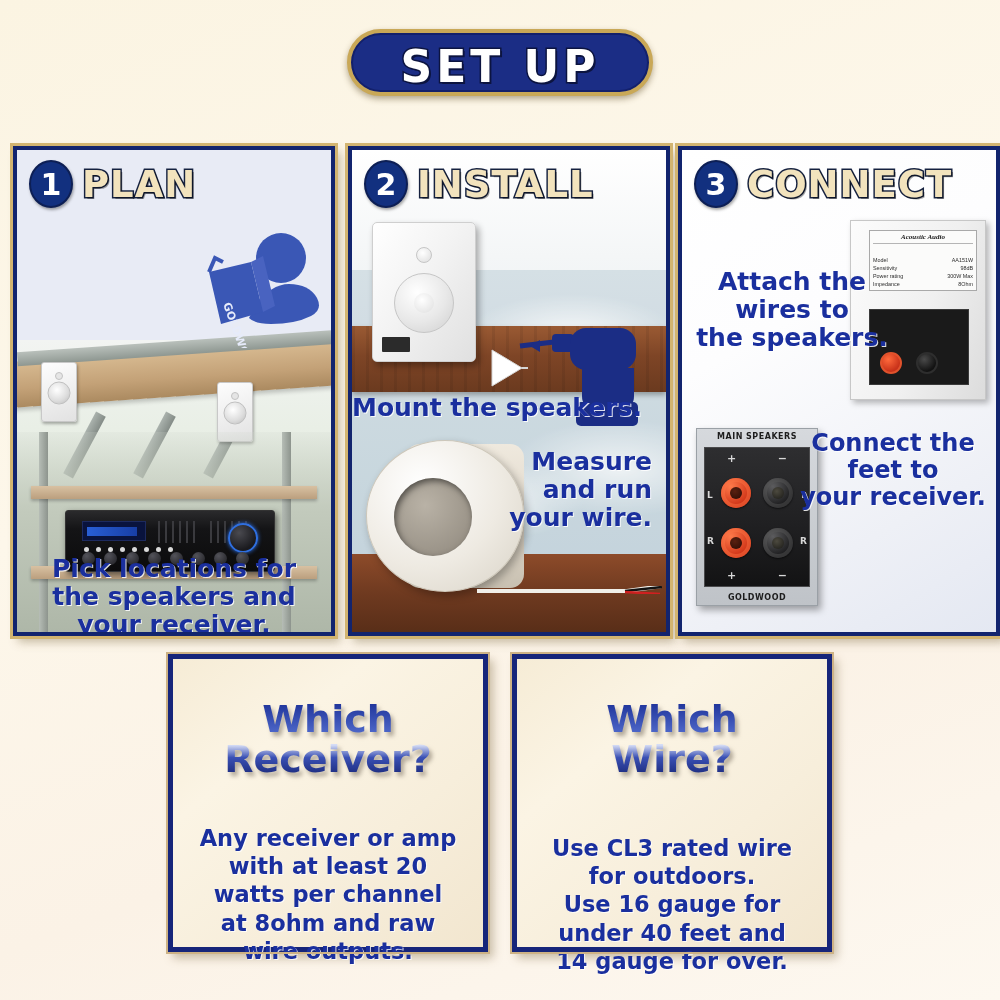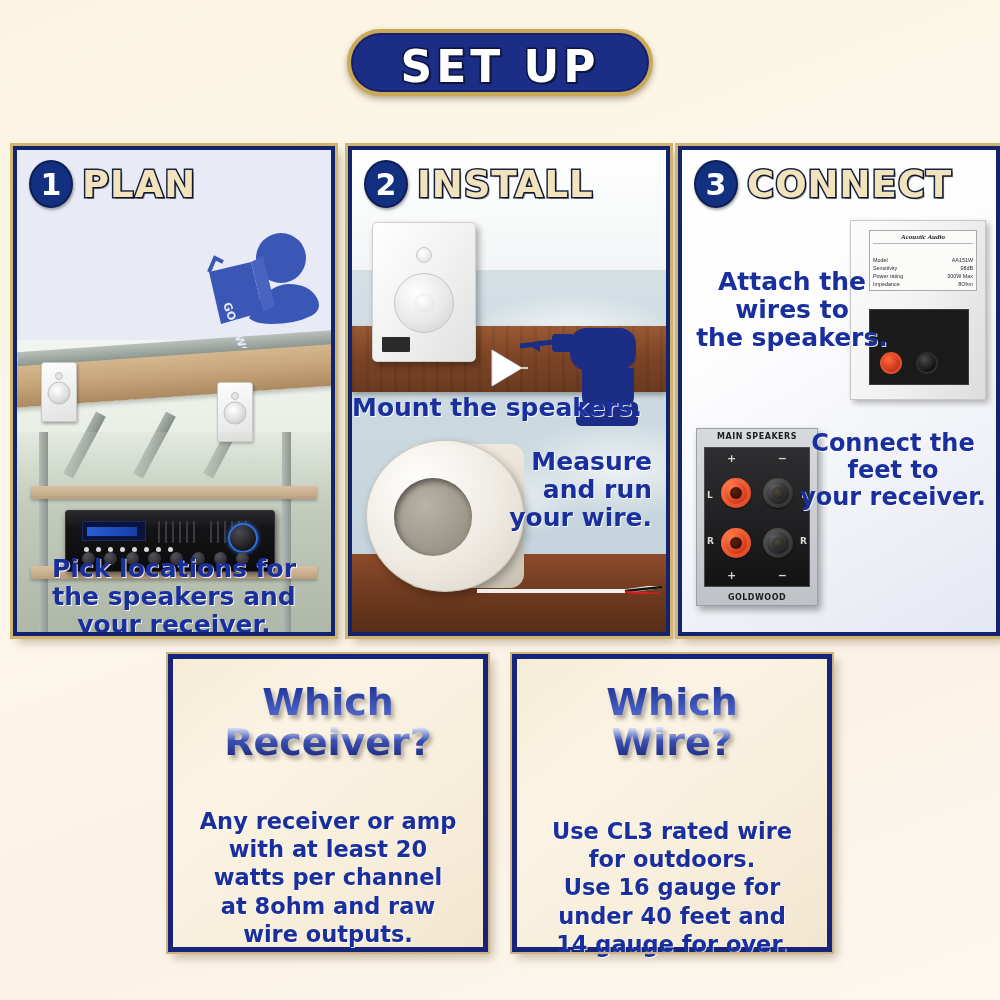--- a/index.html
+++ b/index.html
@@ -157,21 +157,21 @@
   .pm{ position:absolute; color:#d8d8d8; font-size:11px; font-weight:bold; font-family:"DejaVu Sans", sans-serif;}
   .lr{ position:absolute; color:#d8d8d8; font-size:9px; font-weight:bold; font-family:"DejaVu Sans", sans-serif;}
 
   
   .infobox{
     position:absolute; top:654px; width:320px; height:298px;
     background:linear-gradient(140deg,#f6ecd6 0%,#fbf4e4 30%,#f7eedb 65%,#f2e6cf 100%);
     border:5px solid #16257a;
     outline:2px solid #cdb285;
     box-shadow:5px 6px 9px rgba(120,100,60,.4);
-    padding:14px 12px;
+    padding:31px 12px;
   }
   #infobox-receiver{ left:168px; }
   #infobox-wire{ left:512px; }
   .info-title{
     text-align:center; font-size:38px; font-weight:bold; line-height:1.05;
     font-family:"DejaVu Sans", sans-serif;
     background:linear-gradient(180deg,#1b2f96 0%,#4e68c9 42%,#d9e0f7 56%,#3a50b4 72%,#14216e 100%);
     -webkit-background-clip:text; background-clip:text; color:transparent;
     filter:drop-shadow(3px 4px 2px rgba(120,110,95,.55));
     margin-top:10px;

